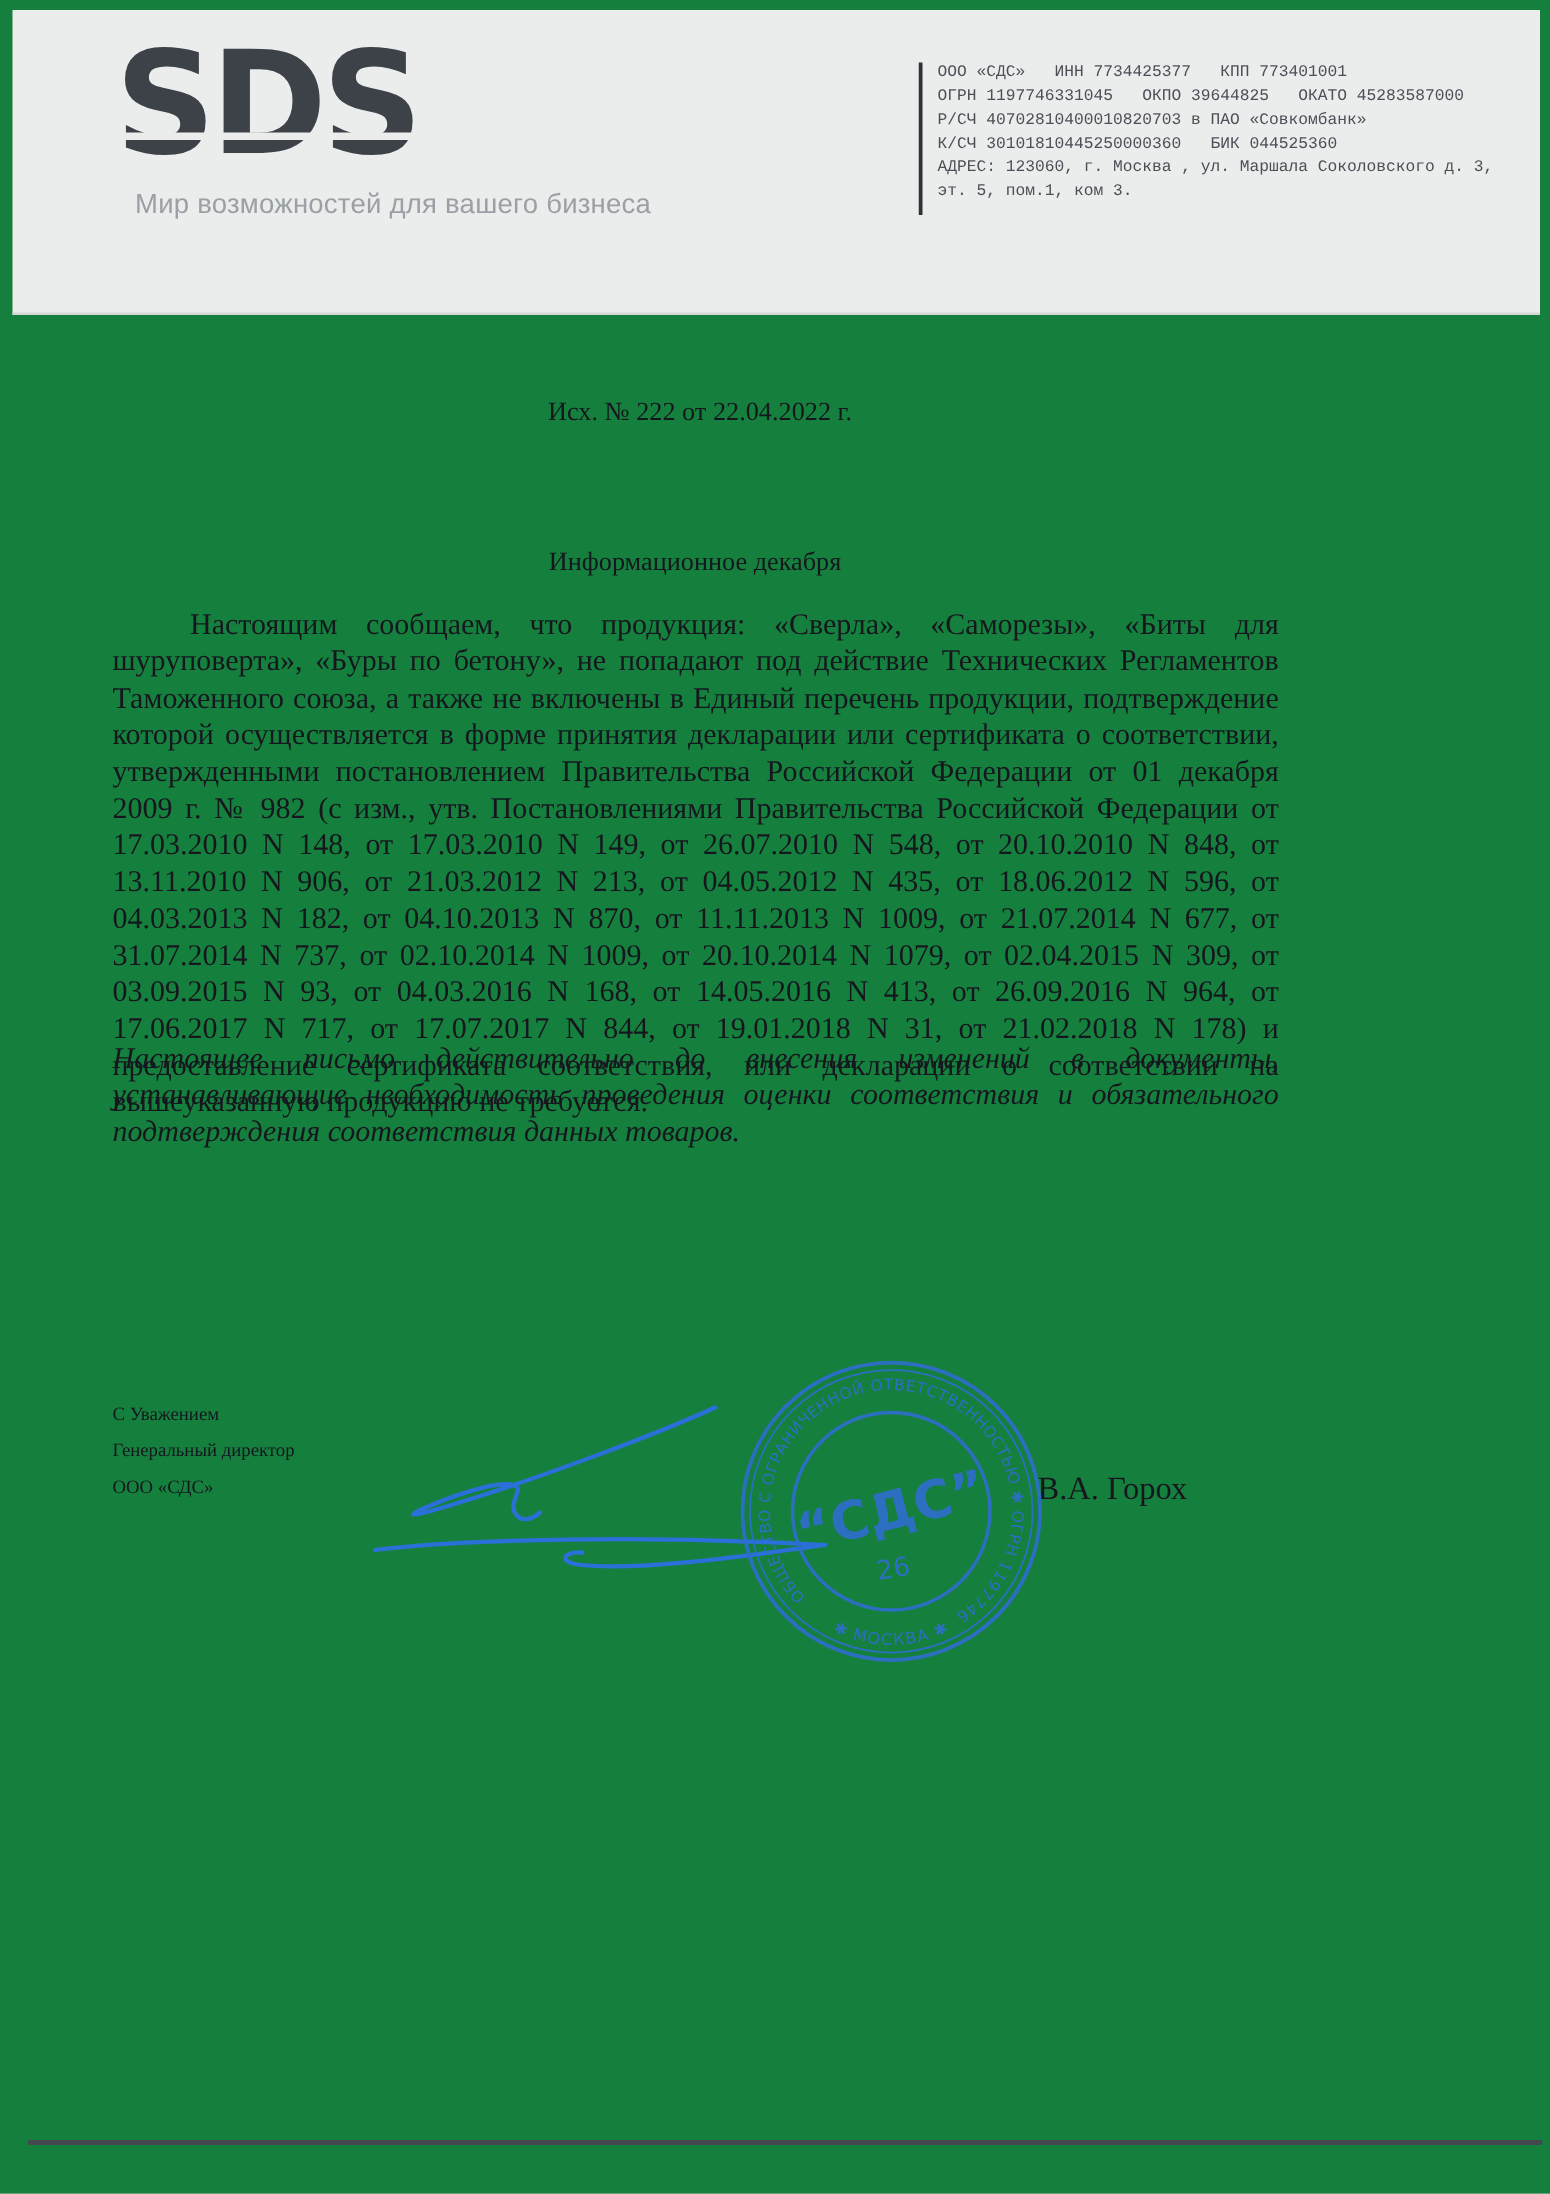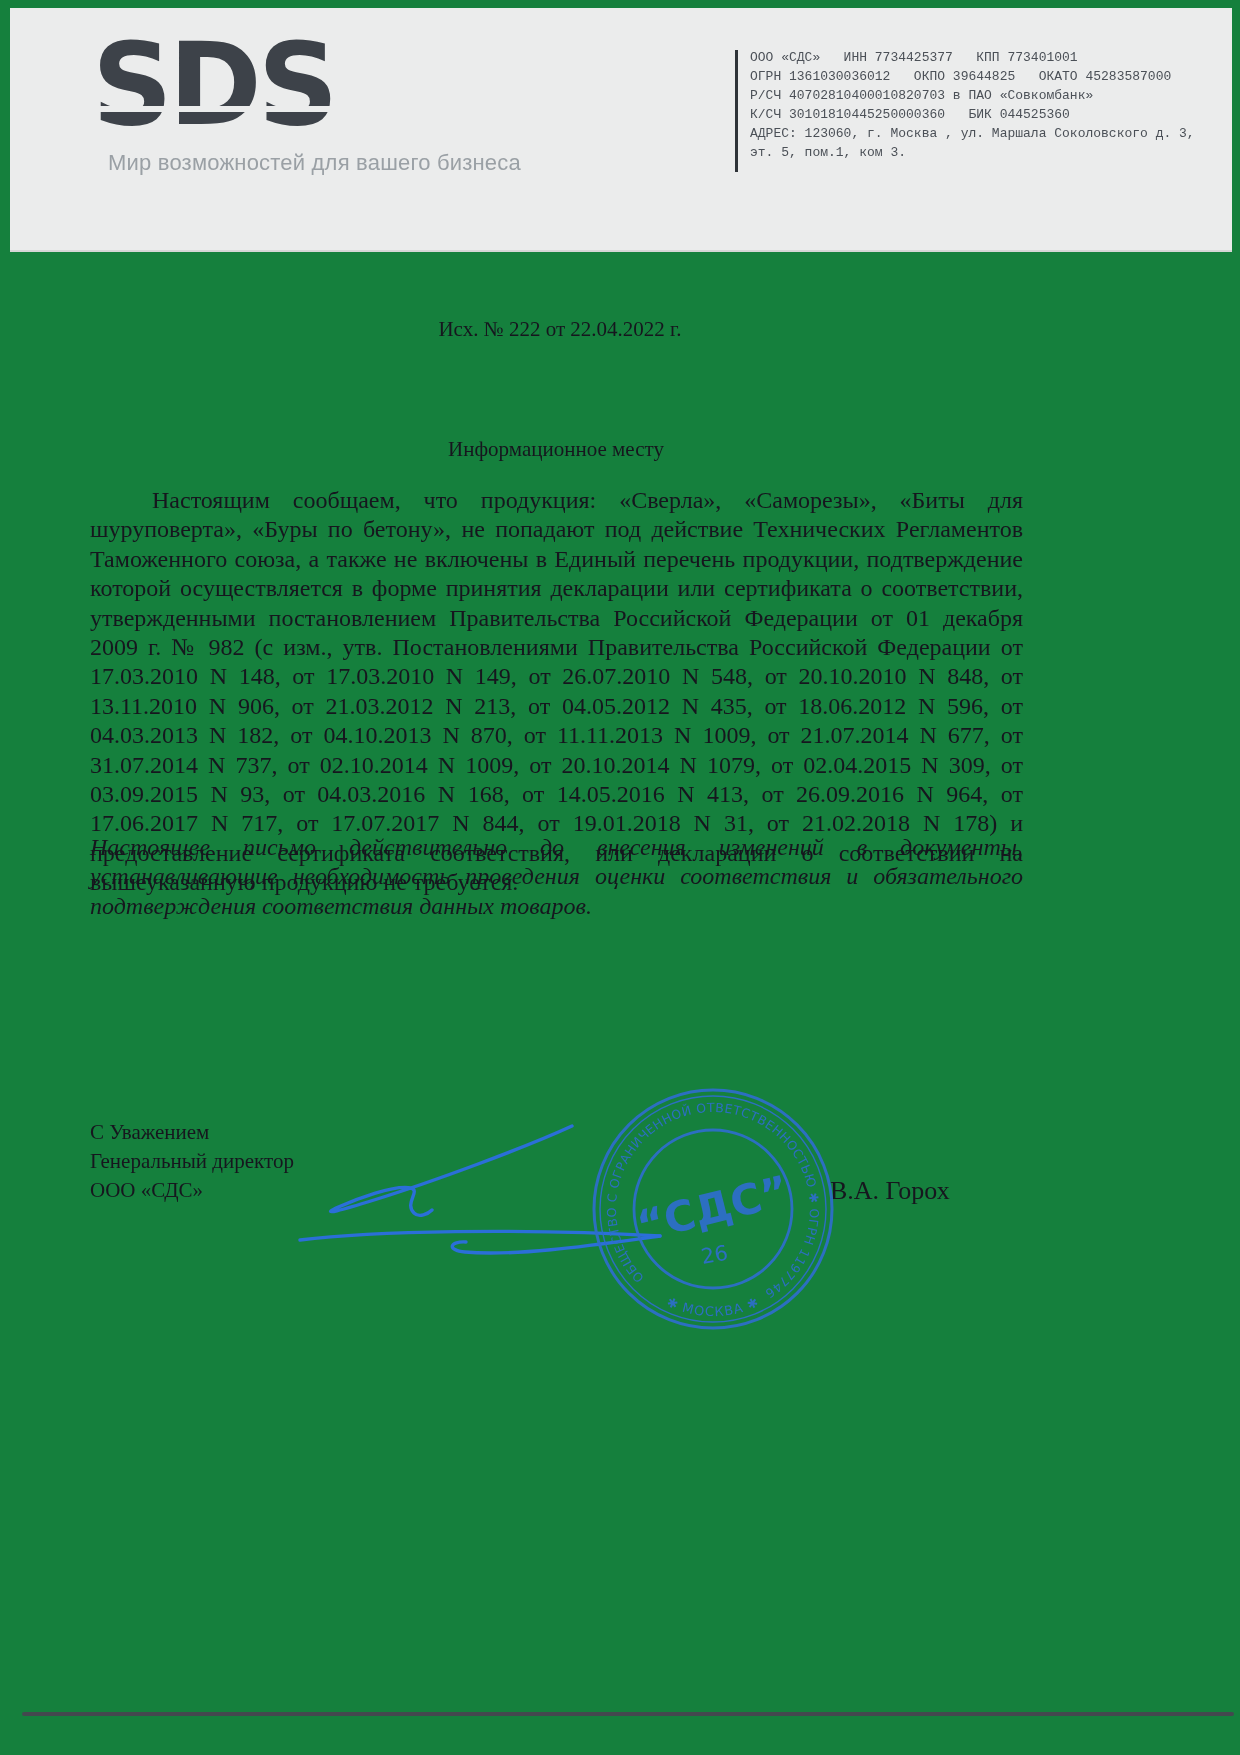--- a/index.html
+++ b/index.html
@@ -59,21 +59,21 @@
   .para{
     position:absolute;left:90px;width:933px;
     font-size:24px;line-height:29.4px;
     text-align:justify;
   }
   .para-1{top:486px;text-indent:62px;}
   .para-2{top:833px;font-style:italic;}
   
   .sign-block{
     position:absolute;left:90px;top:1118px;
-    font-size:21px;line-height:29px;
+    font-size:15px;line-height:29px;
   }
   .signer-name{
     position:absolute;left:830px;top:1176px;font-size:26px;
   }
   .signature-svg{position:absolute;left:280px;top:1100px;}
   .stamp-svg{position:absolute;left:590px;top:1086px;opacity:.93;}
   
   .bottom-scan-line{
     position:absolute;left:22px;top:1712px;width:1212px;height:4px;
     background:#43484e;border-radius:2px;
@@ -86,31 +86,31 @@
 
   <div class="header-band">
     <div class="logo-wrap">
       <div class="logo-text">SDS</div>
       <div class="logo-stripe"></div>
       <div class="logo-tagline">Мир возможностей для вашего бизнеса</div>
     </div>
     <div class="header-divider"></div>
     <div class="company-details">
       <div class="details-line">ООО «СДС»   ИНН 7734425377   КПП 773401001</div>
-      <div class="details-line">ОГРН 1361030036012   ОКПО 39644825   ОКАТО 45283587000</div>
+      <div class="details-line">ОГРН 1197746331045   ОКПО 39644825   ОКАТО 45283587000</div>
       <div class="details-line">Р/СЧ 40702810400010820703 в ПАО «Совкомбанк»</div>
       <div class="details-line">К/СЧ 30101810445250000360   БИК 044525360</div>
       <div class="details-line">АДРЕС: 123060, г. Москва , ул. Маршала Соколовского д. 3,</div>
       <div class="details-line">эт. 5, пом.1, ком 3.</div>
     </div>
   </div>
 
   <div class="reference">Исх. № 222 от 22.04.2022 г.</div>
 
-  <div class="letter-title">Информационное месту</div>
+  <div class="letter-title">Информационное декабря</div>
   <div class="para para-1">Настоящим сообщаем, что продукция: «Сверла», «Саморезы», «Биты для шуруповерта», «Буры по бетону», не попадают под действие Технических Регламентов Таможенного союза, а также не включены в Единый перечень продукции, подтверждение которой осуществляется в форме принятия декларации или сертификата о соответствии, утвержденными постановлением Правительства Российской Федерации от 01 декабря 2009 г. № 982 (с изм., утв. Постановлениями Правительства Российской Федерации от 17.03.2010 N 148, от 17.03.2010 N 149, от 26.07.2010 N 548, от 20.10.2010 N 848, от 13.11.2010 N 906, от 21.03.2012 N 213, от 04.05.2012 N 435, от 18.06.2012 N 596, от 04.03.2013 N 182, от 04.10.2013 N 870, от 11.11.2013 N 1009, от 21.07.2014 N 677, от 31.07.2014 N 737, от 02.10.2014 N 1009, от 20.10.2014 N 1079, от 02.04.2015 N 309, от 03.09.2015 N 93, от 04.03.2016 N 168, от 14.05.2016 N 413, от 26.09.2016 N 964, от 17.06.2017 N 717, от 17.07.2017 N 844, от 19.01.2018 N 31, от 21.02.2018 N 178) и предоставление сертификата соответствия, или декларации о соответствии на вышеуказанную продукцию не требуется.</div>
   <div class="para para-2">Настоящее письмо действительно до внесения изменений в документы, устанавливающие необходимость проведения оценки соответствия и обязательного подтверждения соответствия данных товаров.</div>
 
   <div class="sign-block">
     <div>С Уважением</div>
     <div>Генеральный директор</div>
     <div>ООО «СДС»</div>
   </div>
   <div class="signer-name">В.А. Горох</div>
 

